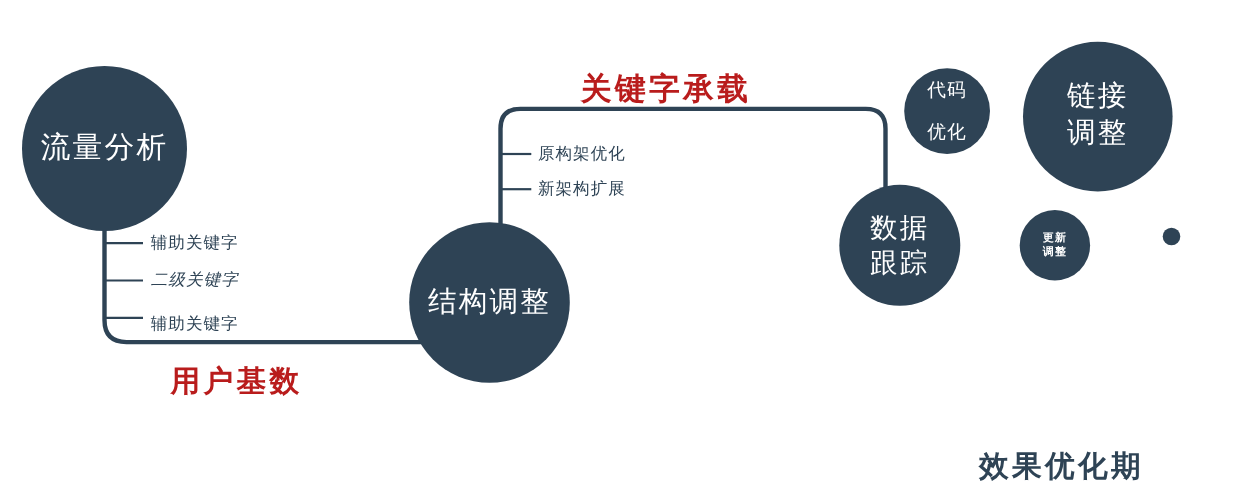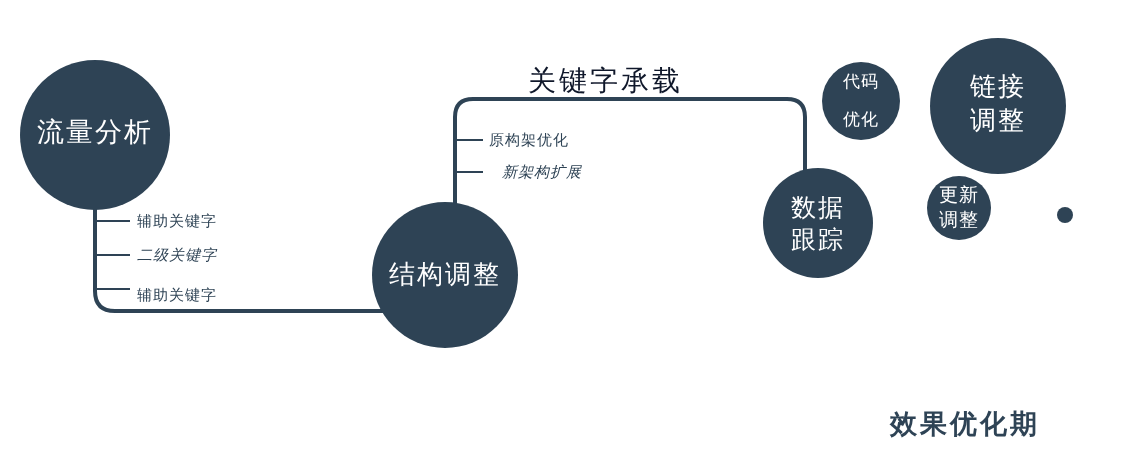--- a/index.html
+++ b/index.html
@@ -19,52 +19,52 @@
     background:#2e4355;
     color:#ffffff;
     display:flex;
     flex-direction:column;
     align-items:center;
     justify-content:center;
     text-align:center;
     line-height:1.3;
     letter-spacing:2px;
   }
-  .n-traffic   { left:20px;  top:60px;  width:150px; height:150px; font-size:27px;font-family:Liberation Mono, monospace; }
+  .n-traffic   { left:20px;  top:60px;  width:150px; height:150px; font-size:27px; }
   .n-structure { left:372px; top:202px; width:146px; height:146px; font-size:26px;font-family:Liberation Serif, serif; }
   .n-data      { left:763px; top:168px; width:110px; height:110px; font-size:25px; }
   .n-code      { left:822px; top:62px;  width:78px;  height:78px;  font-size:17px; letter-spacing:1px;gap:16px; }
   .n-link      { left:930px; top:38px;  width:136px; height:136px; font-size:26px;font-family:Liberation Mono, monospace; }
-  .n-update    { left:927px; top:176px; width:64px;  height:64px;  font-size:19px; font-weight:normal; letter-spacing:1px; }
+  .n-update    { left:927px; top:191px; width:64px;  height:64px;  font-size:10px; font-weight:bold; letter-spacing:1px; }
   .n-dot       { left:1057px;top:207px; width:16px;  height:16px; }
   .n-report    { left:934px; top:257px; width:110px; height:110px; font-size:25px; }
 
   .edge-label {
     position:absolute;
-    color:#0f172a;
-    font-weight:400;
+    color:#b91c1c;
+    font-weight:700;
     letter-spacing:3px;
     white-space:nowrap;
   }
   .lbl-keyword  { left:528px; top:62px;  font-size:28px; }
   .lbl-userbase { left:155px; top:328px; font-size:27px; }
 
   .branch-label {
     position:absolute;
     transform:translateY(-50%);
     font-size:15px;
     color:#2e4355;
     white-space:nowrap;
     letter-spacing:1px;
   }
   .bl-1 { left:137px; top:221px; }
   .bl-2 { left:137px; top:255px;font-style:italic; }
   .bl-3 { left:137px; top:295px; }
   .bm-1 { left:489px; top:140px; }
-  .bm-2 { left:502px; top:172px;font-style:italic; }
+  .bm-2 { left:489px; top:172px; }
 
   .footer-label {
     position:absolute;
     left:890px; top:406px;
     font-size:27px;
     color:#2e4355;
     letter-spacing:3px;
     font-weight:600;
     white-space:nowrap;
     text-align:right;
@@ -83,20 +83,21 @@
 
     <path d="M 95 221 L 130 221" stroke="#2e4355" stroke-width="2"></path>
     <path d="M 95 255 L 130 255" stroke="#2e4355" stroke-width="2"></path>
     <path d="M 95 289 L 130 289" stroke="#2e4355" stroke-width="2"></path>
 
     <path d="M 455 140 L 483 140" stroke="#2e4355" stroke-width="2"></path>
     <path d="M 455 172 L 483 172" stroke="#2e4355" stroke-width="2"></path>
   </svg>
 
   <div class="edge-label lbl-keyword">关键字承载</div>
+  <div class="edge-label lbl-userbase">用户基数</div>
 
   <div class="branch-label bl-1">辅助关键字</div>
   <div class="branch-label bl-2">二级关键字</div>
   <div class="branch-label bl-3">辅助关键字</div>
 
   <div class="branch-label bm-1">原构架优化</div>
   <div class="branch-label bm-2">新架构扩展</div>
 
   <div class="node n-traffic">
     <span>流量分析</span>

